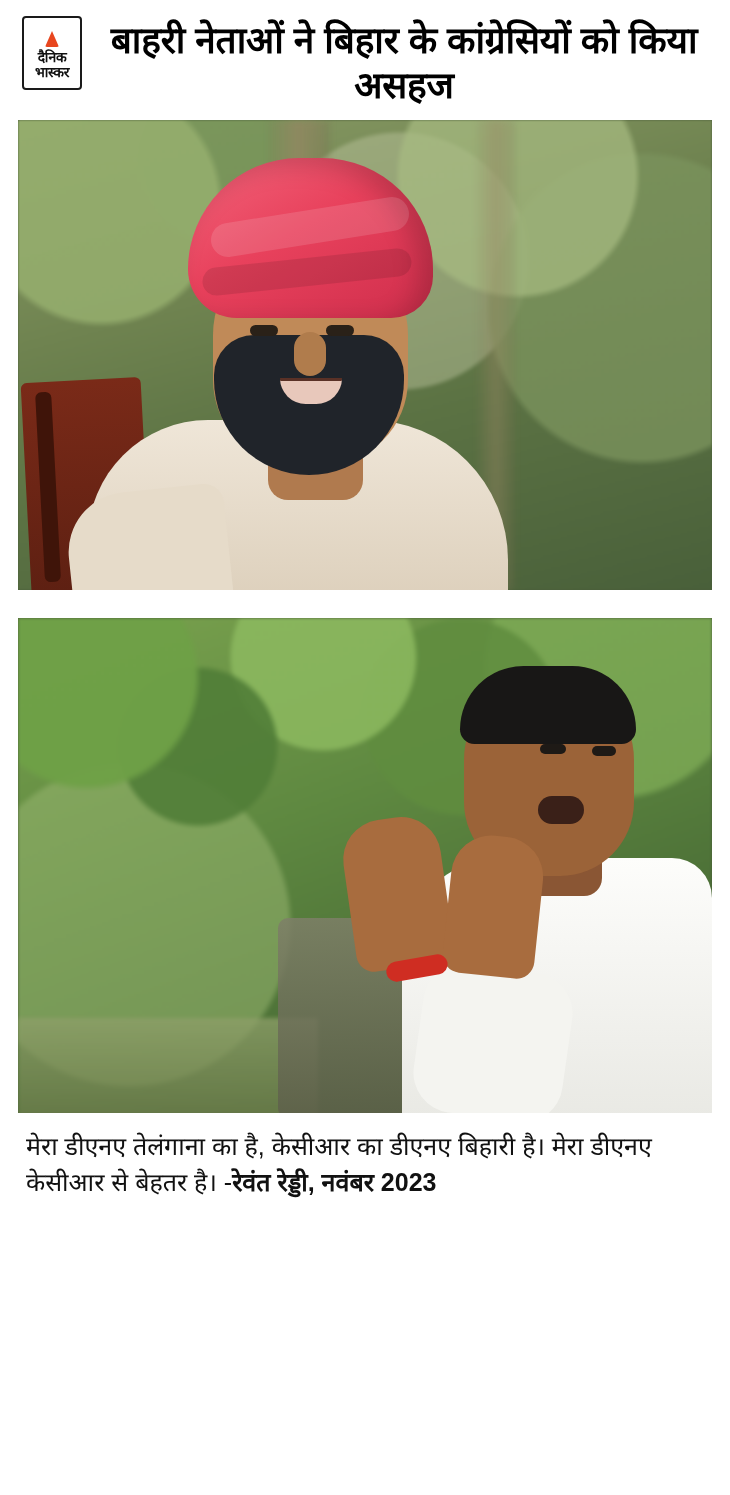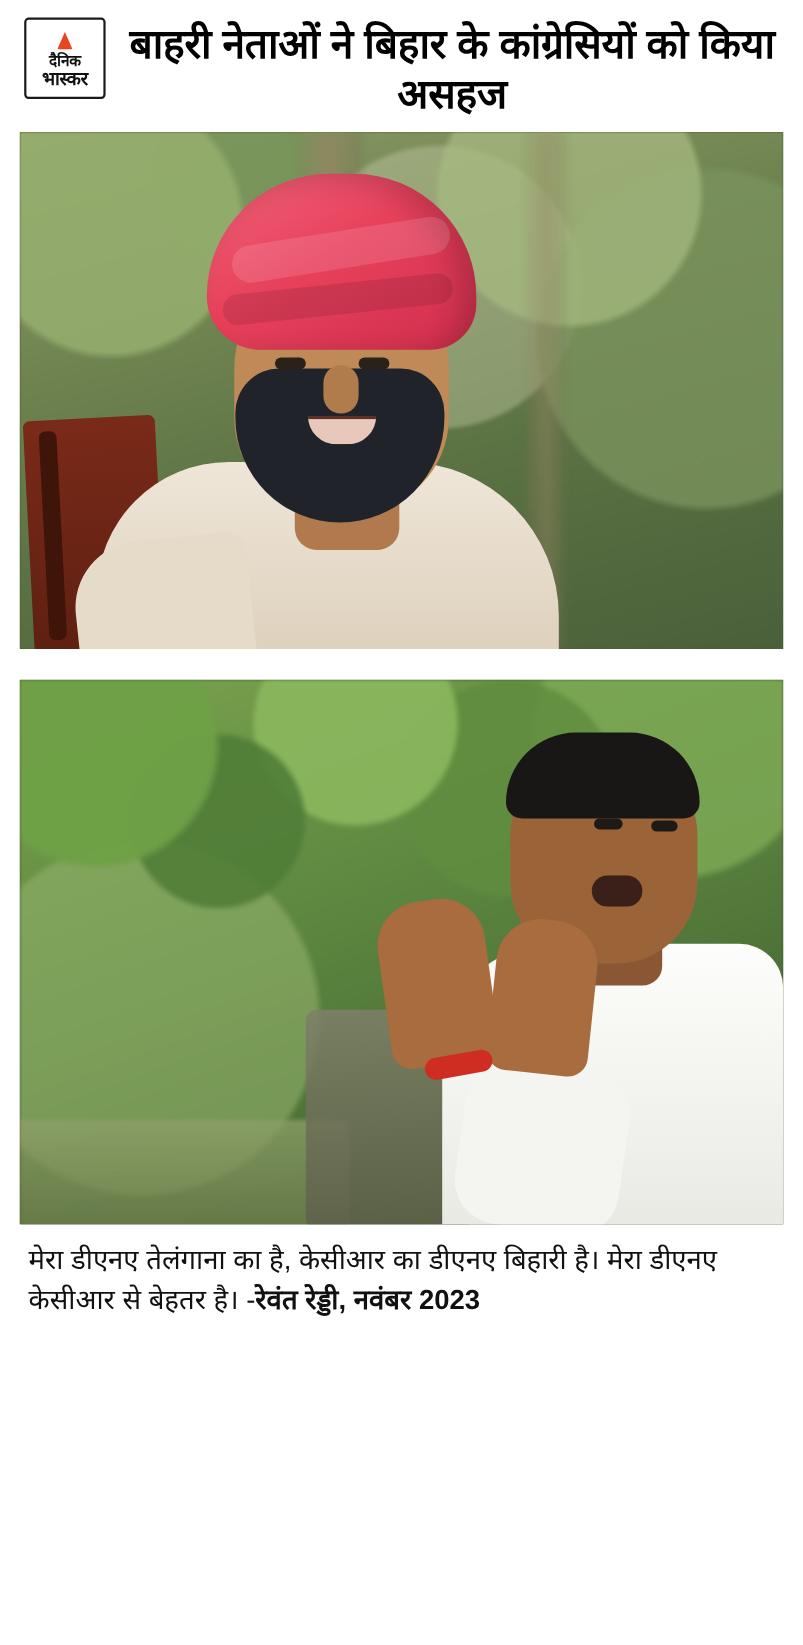--- a/index.html
+++ b/index.html
@@ -18,21 +18,21 @@
   }
 
   
   .header {
     display: flex;
     align-items: flex-start;
     padding: 16px 18px 6px 22px;
     gap: 14px;
   }
   .logo {
-    width: 74px;
+    width: 60px;
     height: 74px;
     border: 2px solid #1a1a1a;
     border-radius: 4px;
     background: #ffffff;
     display: flex;
     flex-direction: column;
     align-items: center;
     justify-content: center;
     flex: 0 0 auto;
     position: relative;
@@ -48,21 +48,21 @@
     border-radius: 2px;
   }
   .logo-text1 {
     font-size: 14px;
     font-weight: bold;
     color: #111;
     line-height: 1.05;
     letter-spacing: -0.3px;
   }
   .logo-text2 {
-    font-size: 17px;
+    font-size: 14px;
     font-weight: bold;
     color: #111;
     line-height: 1.05;
     letter-spacing: -0.3px;
   }
   .headline {
     flex: 1 1 auto;
     font-size: 37px;
     font-weight: bold;
     line-height: 1.22;

